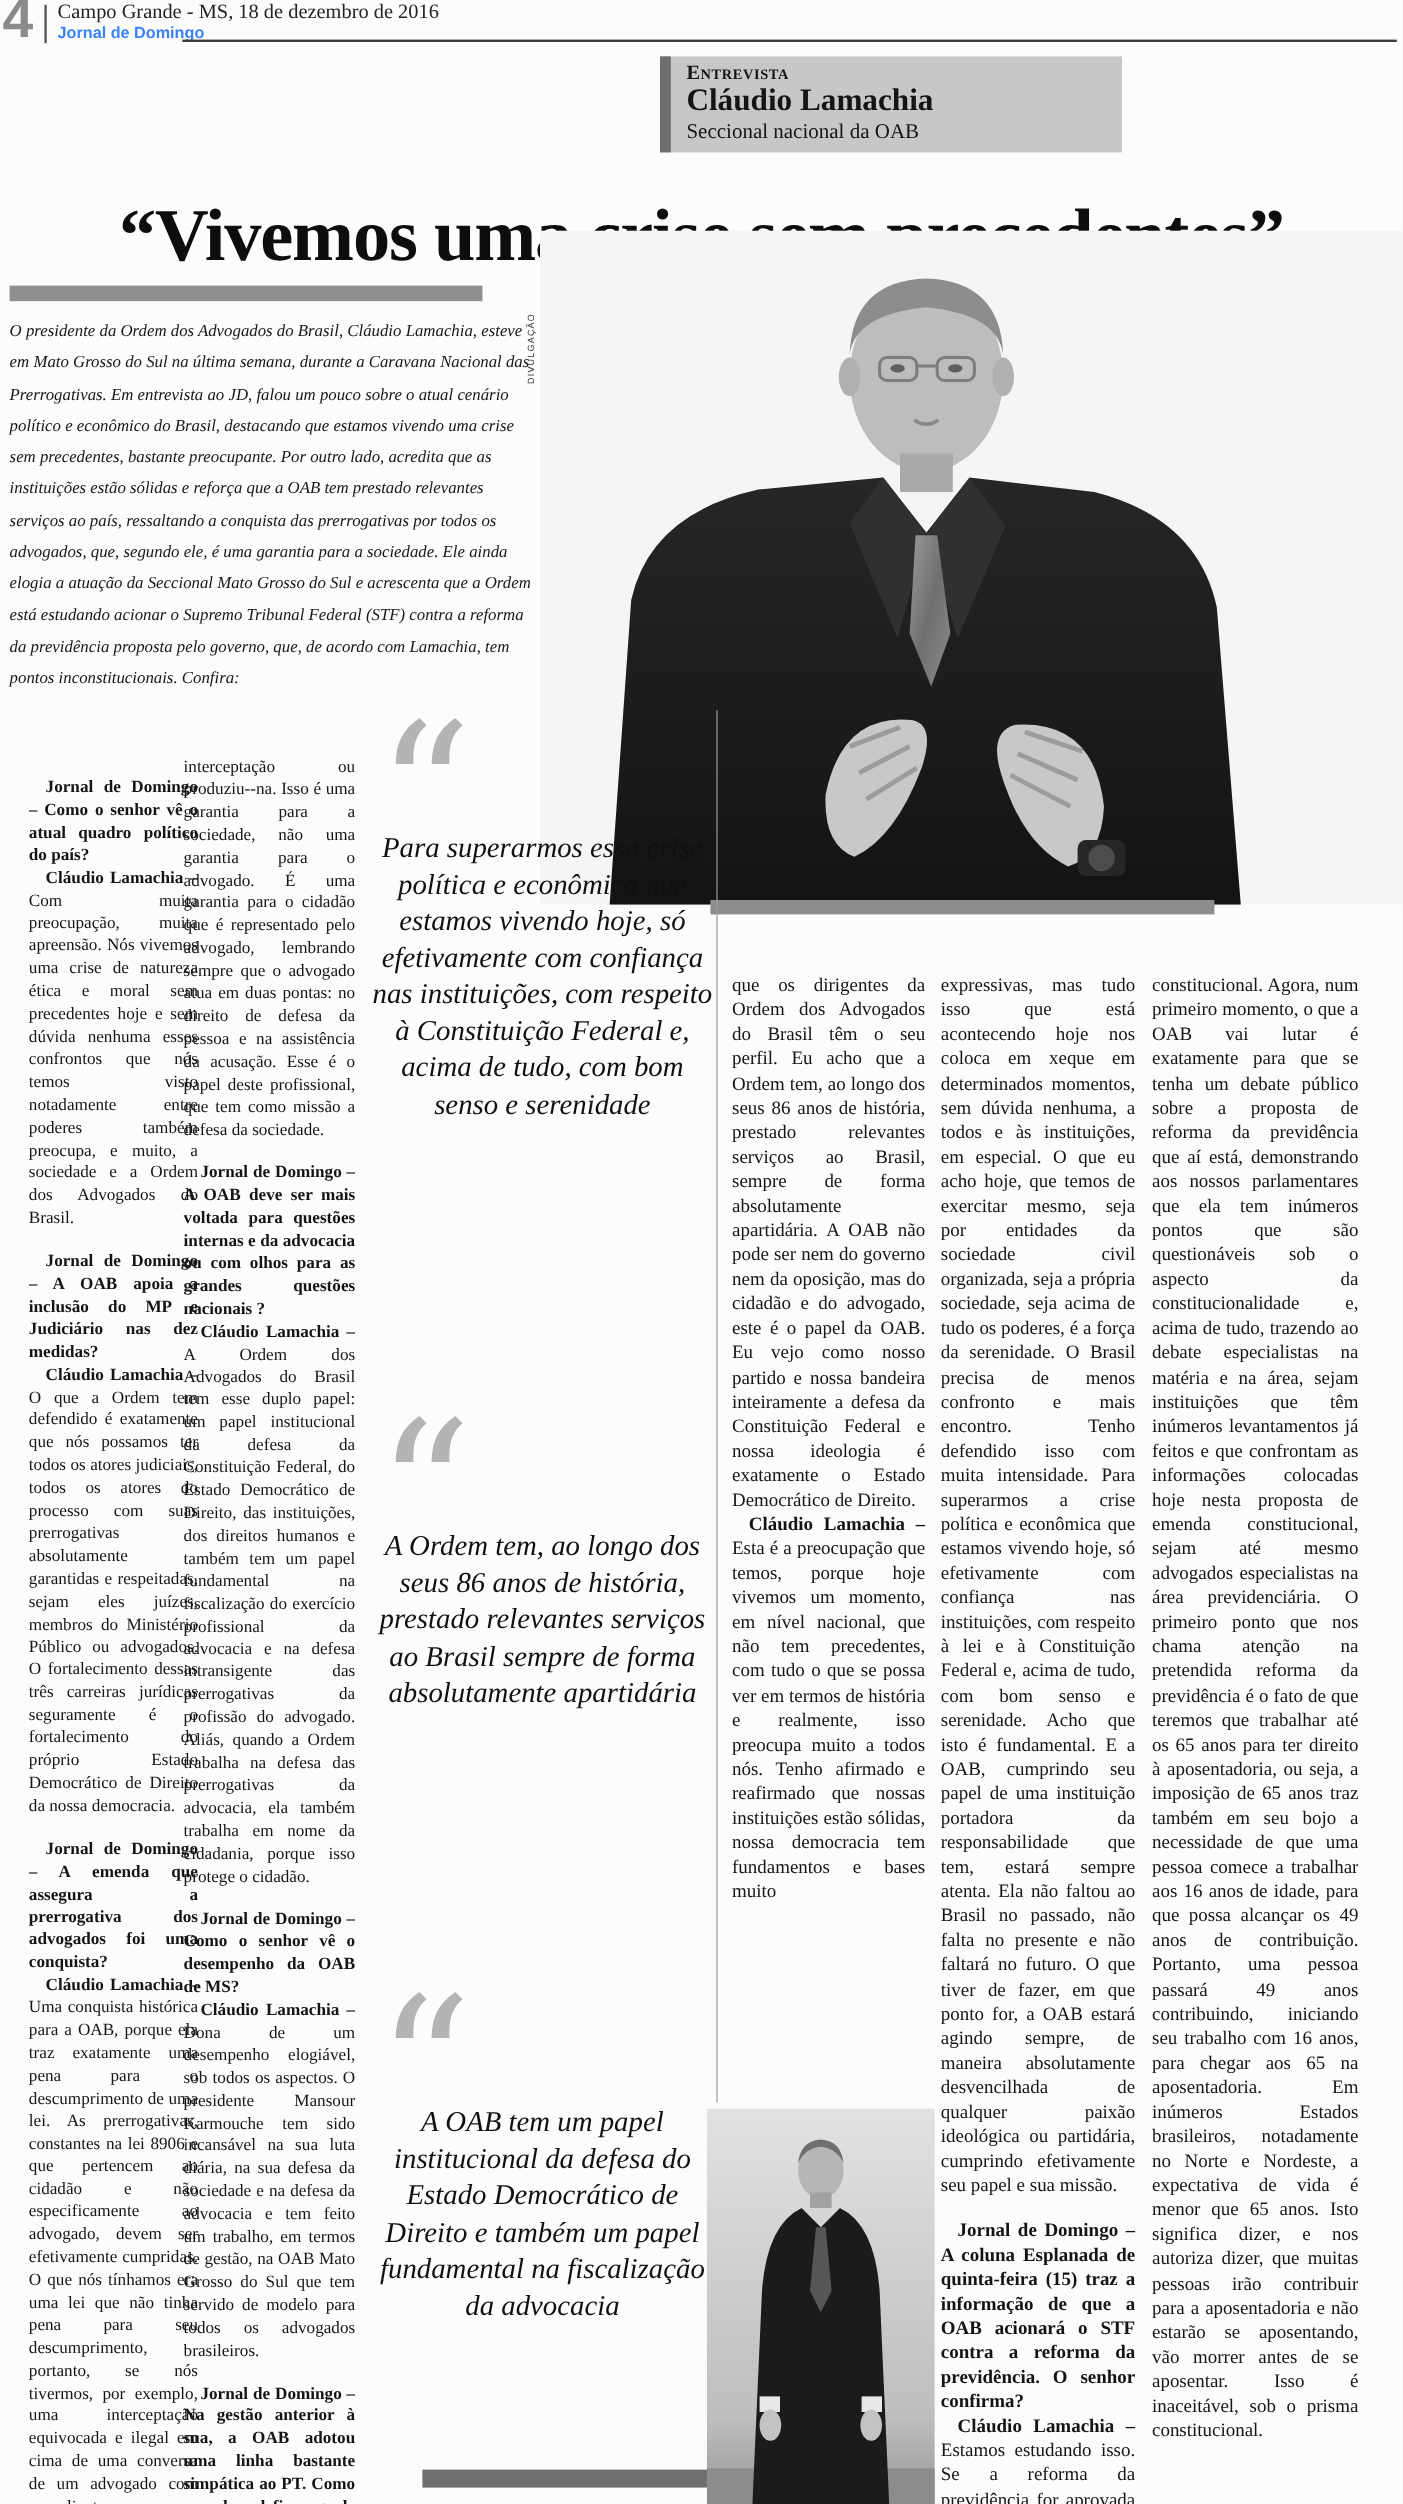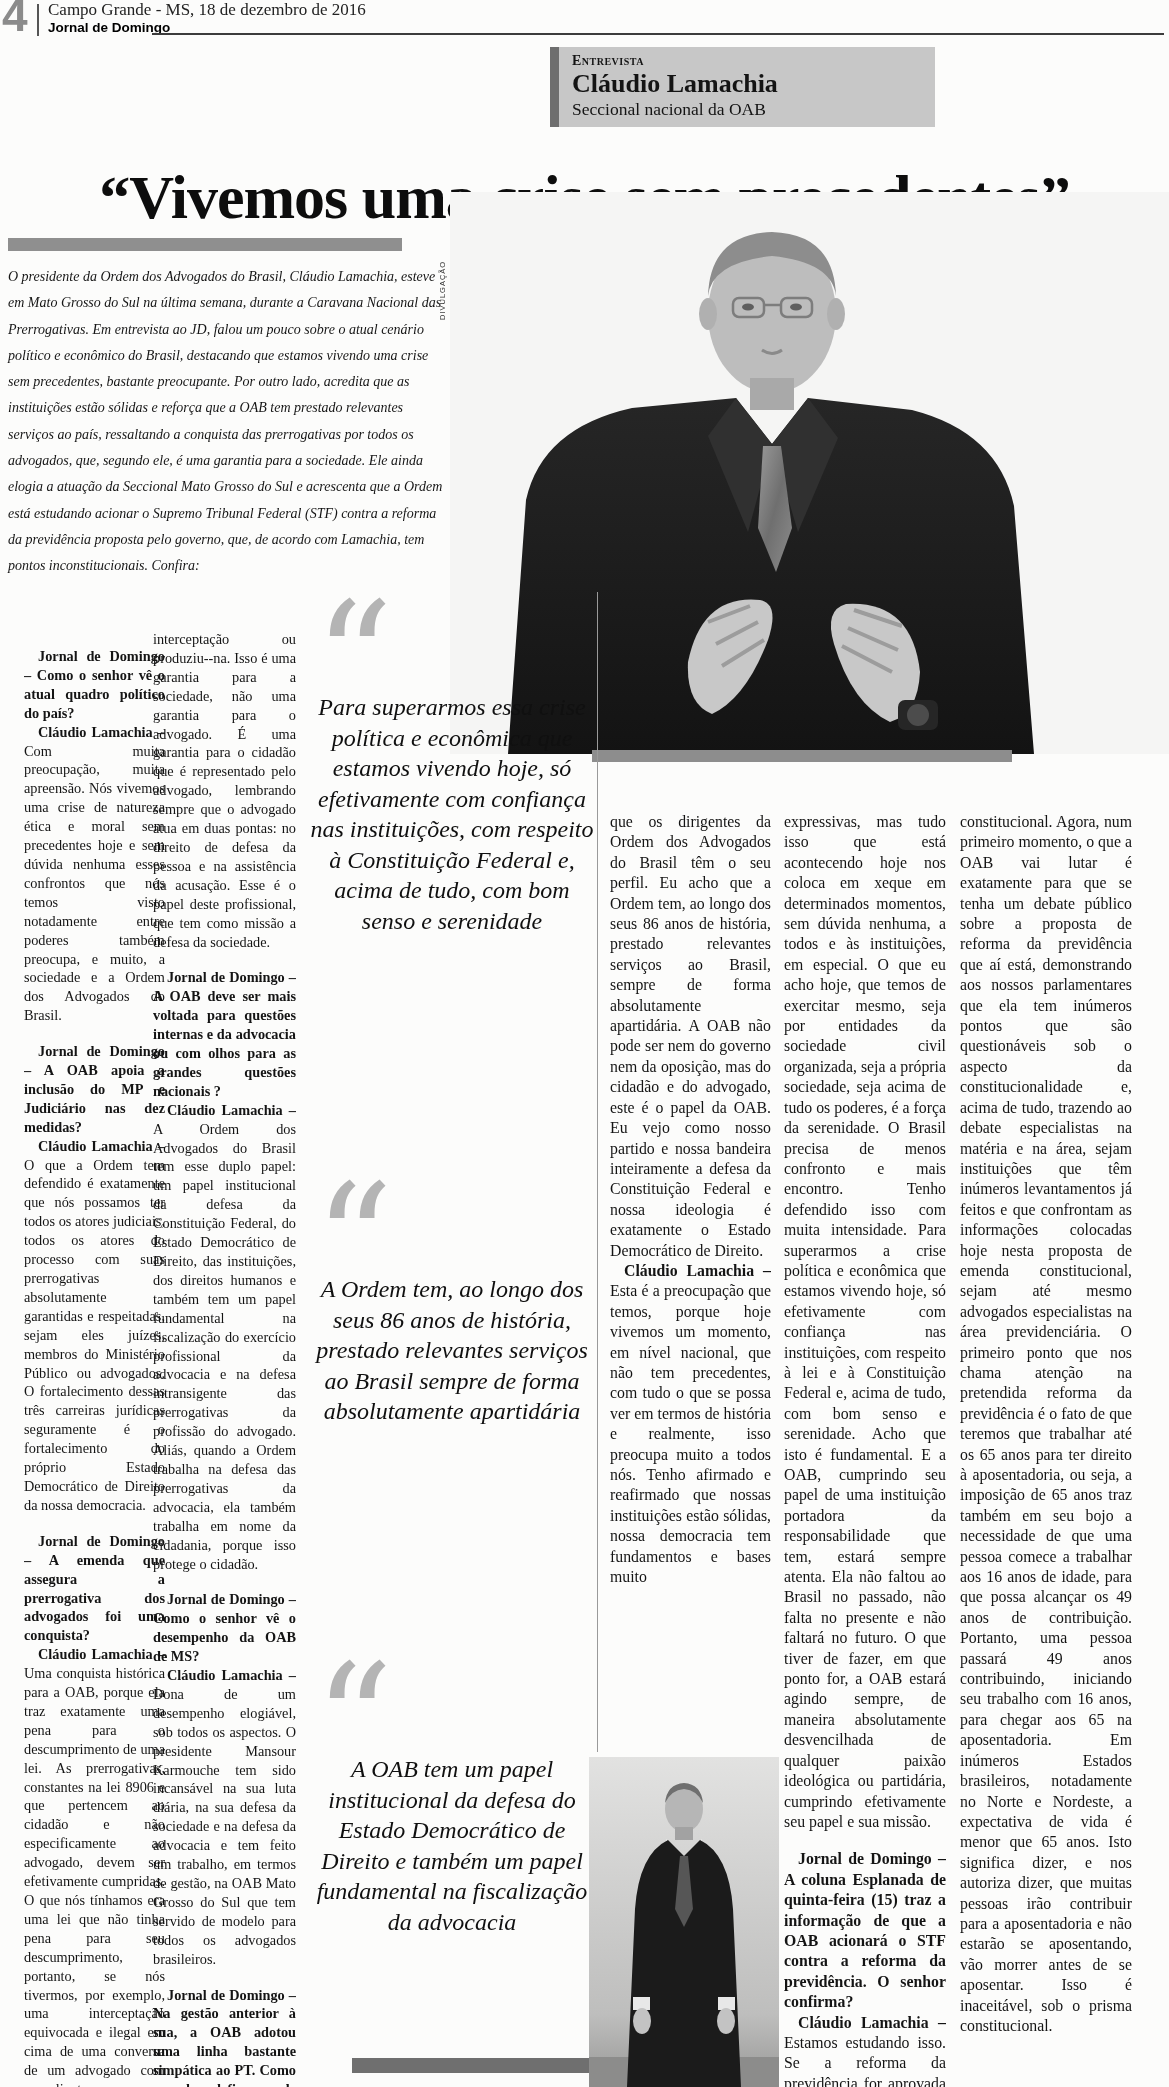--- a/index.html
+++ b/index.html
@@ -5,27 +5,27 @@
   html,body{margin:0;padding:0;background:#e8e8e6;}
   .page{
     position:relative;width:1169px;height:2087px;margin:0 auto;
     background:#fcfcfb;color:#141414;overflow:hidden;
     font-family:"Liberation Serif","DejaVu Serif",serif;
   }
   
   .pagenum{position:absolute;left:2px;top:-8px;font:bold 46px/1 "Liberation Sans",sans-serif;color:#8b8b8b;}
   .mast-divider{position:absolute;left:37px;top:4px;width:2px;height:32px;background:#555;}
   .dateline{position:absolute;left:48px;top:0px;font-size:17px;color:#222;}
-  .papername{position:absolute;left:48px;top:21px;font:bold 13.5px/1 "Liberation Sans",sans-serif;color:#000000;}
+  .papername{position:absolute;left:48px;top:21px;font:bold 13.5px/1 "Liberation Sans",sans-serif;color:#3b82f6;}
   .mast-rule{position:absolute;left:152px;top:33px;width:1012px;height:2px;background:#3c3c3c;}
   
   .kicker{position:absolute;left:550px;top:47px;width:385px;height:80px;background:#c7c7c7;}
   .kicker-bar{position:absolute;left:0;top:0;width:9px;height:80px;background:#6e6e6e;}
   .kicker-inner{position:absolute;left:22px;top:5px;}
-  .kicker-section{font-variant:small-caps;font-weight:bold;font-size:14px;line-height:18px;letter-spacing:.5px;}
+  .kicker-section{font-variant:small-caps;font-weight:bold;font-size:17px;line-height:18px;letter-spacing:.5px;}
   .kicker-name{font-weight:bold;font-size:26px;line-height:28px;}
   .kicker-role{font-size:17.5px;line-height:22px;}
   
   .headline{
     position:absolute;left:0;top:120px;width:1169px;text-align:center;
     font-weight:bold;font-size:62px;letter-spacing:-1px;white-space:nowrap;color:#0d0d0d;
   }
   .head-bar{position:absolute;left:8px;top:238px;width:394px;height:13px;background:#8f8f8f;}
   
   .lead{

